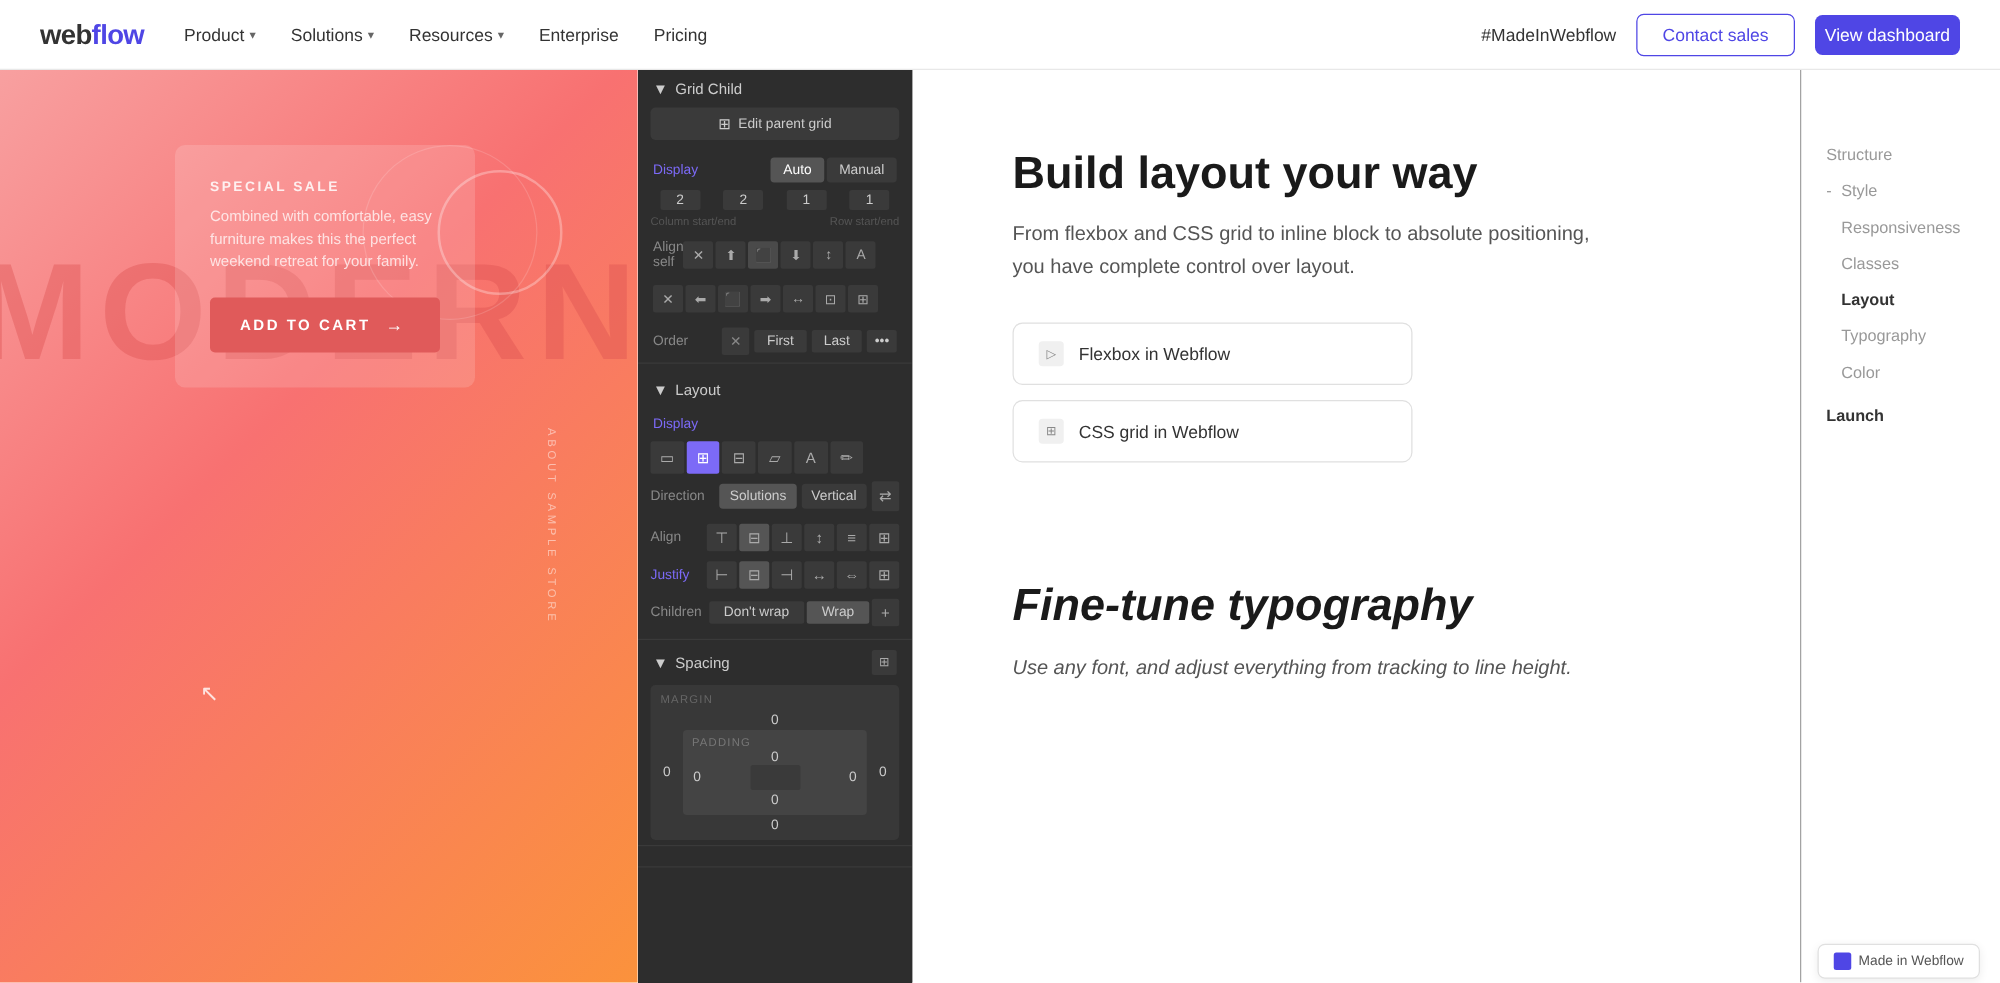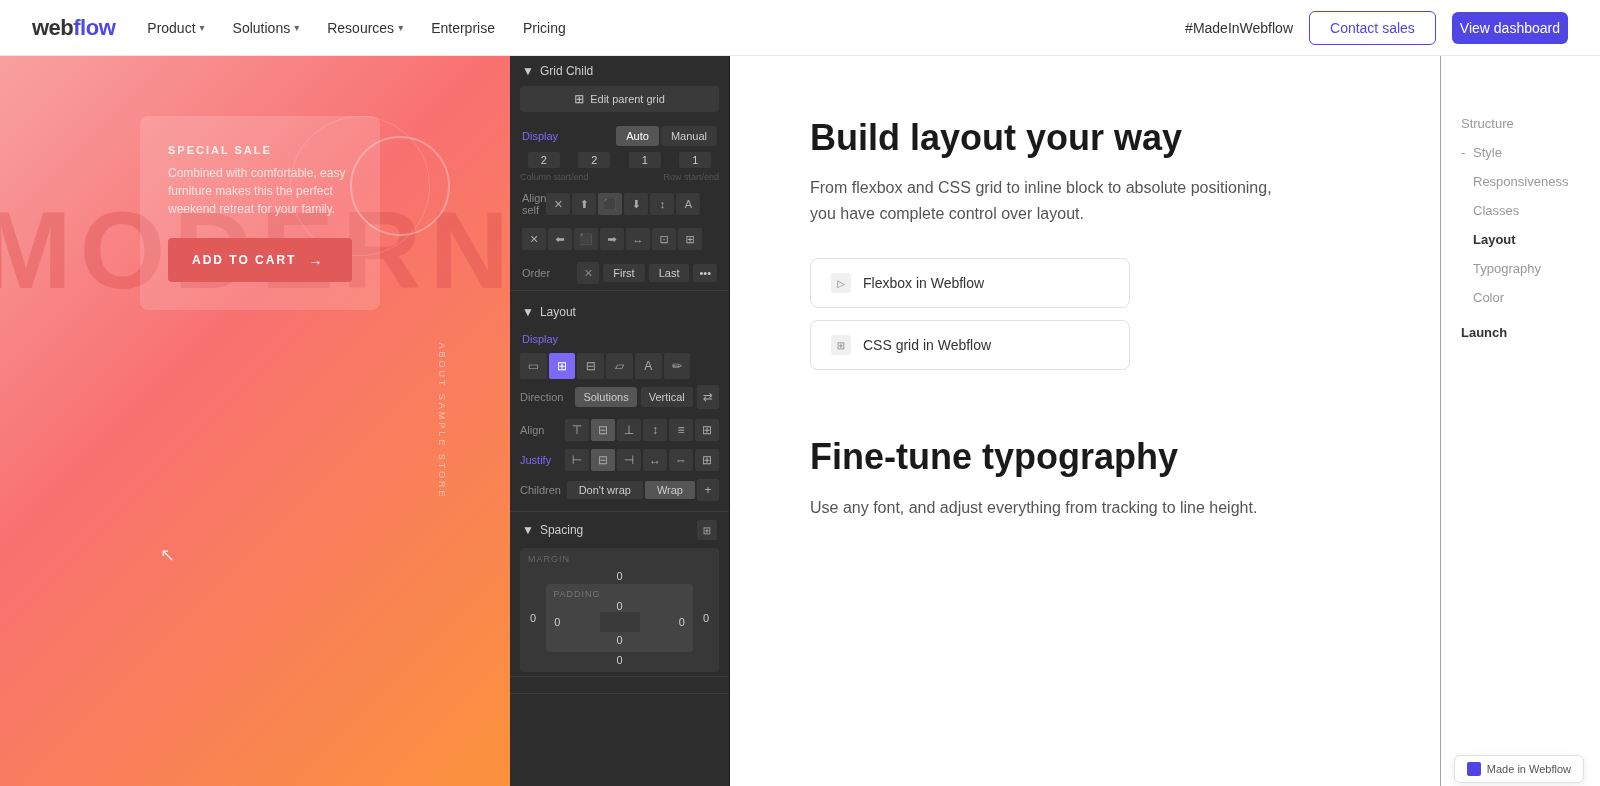--- a/index.html
+++ b/index.html
@@ -196,21 +196,21 @@
     .docs-p { font-size: 16px; color: #555; line-height: 1.6; margin-bottom: 32px; max-width: 480px; }
     .docs-link-card {
       display: flex; align-items: center; gap: 12px;
       border: 1.5px solid #e0e0e0; border-radius: 8px; padding: 14px 20px;
       margin-bottom: 12px; cursor: pointer; max-width: 320px;
       transition: border-color 0.2s;
     }
     .docs-link-icon { width: 20px; height: 20px; background: #f0f0f0; border-radius: 3px; display: flex; align-items: center; justify-content: center; font-size: 10px; color: #888; }
     .docs-link-text { font-size: 14px; color: #333; }
 
-    .docs-section-gap { margin-top: 65px; }
+    .docs-section-gap { margin-top: 92px; font-style: italic; }
 
     .made-in-webflow {
       position: fixed; bottom: 3px; right: 16px;
       background: #fff; border: 1px solid #e0e0e0; border-radius: 6px;
       padding: 6px 12px; font-size: 11px; color: #555; display: flex; align-items: center; gap: 6px;
       box-shadow: 0 2px 8px rgba(0,0,0,0.08);
     }
     .wf-badge { width: 14px; height: 14px; background: #4f46e5; border-radius: 2px; }
 
     

